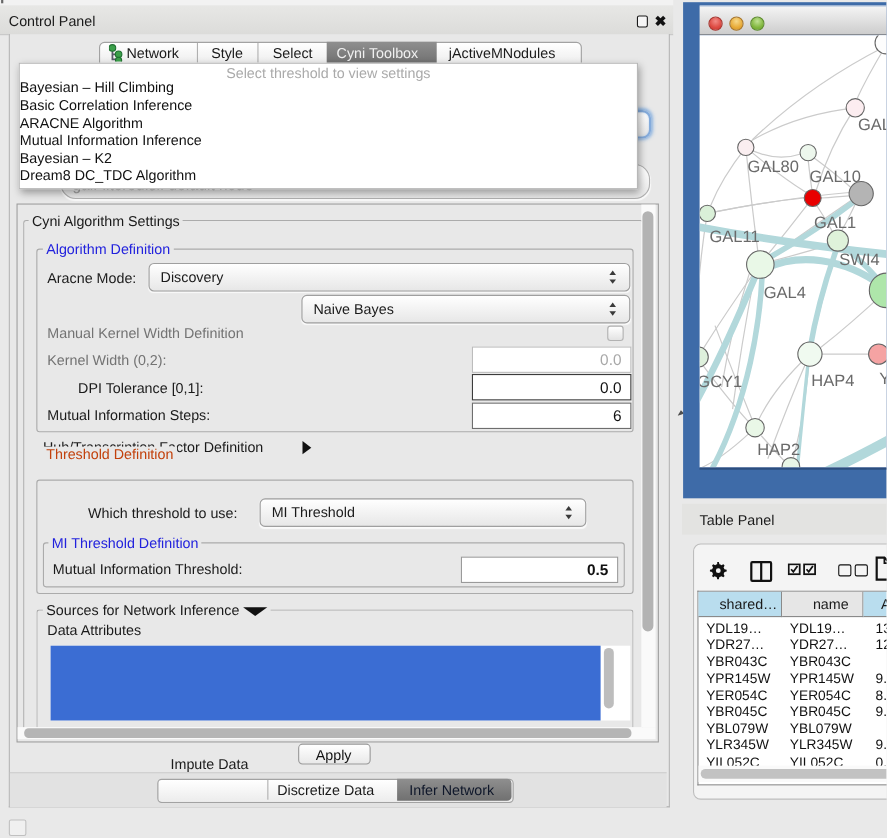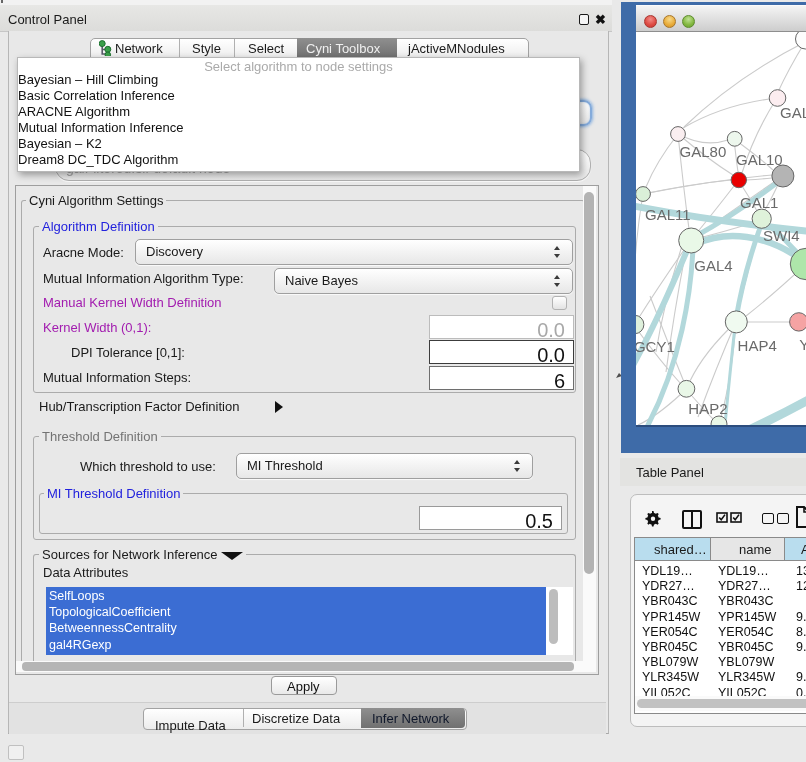--- a/index.html
+++ b/index.html
@@ -1,29 +1,29 @@
 <!DOCTYPE html>
 <html><head>
 <meta charset="utf-8">
 <style>
   html,body{margin:0;padding:0;}
   body{width:806px;height:762px;background:#e9e9e9;font-family:"Liberation Sans",sans-serif;}
   #root{position:relative;width:806px;height:762px;overflow:hidden;background:#e9e9e9;}
   .abs{position:absolute;}
   .lbl{position:absolute;font-size:13px;color:#1a1a1a;white-space:nowrap;}
   .b{font-weight:normal;}
-  .gray{color:#a21caf;}
+  .gray{color:#737373;}
   .grp{position:absolute;border:1px solid #ababab;border-radius:3px;}
   .grptitle{position:absolute;font-size:13px;background:#e8e8e8;padding:0 3px;white-space:nowrap;line-height:13px;}
   .combo{position:absolute;background:linear-gradient(#ffffff,#f4f4f4 45%,#e7e7e7);border:1px solid #9f9f9f;border-radius:5px;box-shadow:0 1px 1px rgba(255,255,255,.8);}
   .combo .ct{position:absolute;left:10px;top:4px;font-size:13px;color:#1a1a1a;white-space:nowrap;}
   .arrows{position:absolute;width:9px;height:14px;}
   .arrows:before{content:"";position:absolute;left:1px;top:1px;border-left:3.5px solid transparent;border-right:3.5px solid transparent;border-bottom:4.5px solid #3a3a3a;}
   .arrows:after{content:"";position:absolute;left:1px;bottom:1px;border-left:3.5px solid transparent;border-right:3.5px solid transparent;border-top:4.5px solid #3a3a3a;}
-  .field{position:absolute;background:#fff;font-size:20px;text-align:right;}
+  .field{position:absolute;background:#fff;font-size:14px;text-align:right;}
   .field span{position:absolute;right:8px;top:3px;}
 </style>
 </head>
 <body>
 <div id="root">
 
   <div class="abs" style="left:0;top:0;width:612px;height:5px;background:#f2f2f2;"></div>
   <div class="abs" style="left:1px;top:0;width:2px;height:3px;background:#666;"></div>
   <div class="abs" style="left:0;top:5px;width:612px;height:26px;background:linear-gradient(#e7e7e5,#dcdcda);border-bottom:1px solid #c6c6c6;"></div>
   <div class="lbl" style="left:8px;top:12px;">Control Panel</div>
@@ -59,85 +59,84 @@
   <div class="grptitle" style="left:26px;top:194px;color:#1a1a1a;">Cyni Algorithm Settings</div>
 
   <div class="grp" style="left:33px;top:226px;width:541px;height:165px;"></div>
   <div class="grptitle" style="left:39px;top:220px;color:#2222dd;">Algorithm Definition</div>
 
   <div class="lbl b" style="left:43px;top:245px;">Aracne Mode:</div>
   <div class="combo" style="left:135px;top:239px;width:436px;height:24px;">
     <span class="ct">Discovery</span>
     <span class="arrows" style="right:10px;top:5px;"></span>
   </div>
-  <div class="lbl b" style="left:43px;top:271px;">Mutual Information Algorithm Type:</div>
   <div class="combo" style="left:274px;top:268px;width:297px;height:24px;">
     <span class="ct">Naive Bayes</span>
     <span class="arrows" style="right:10px;top:5px;"></span>
   </div>
   <div class="lbl b gray" style="left:43px;top:295px;">Manual Kernel Width Definition</div>
   <div class="abs" style="left:552px;top:296px;width:13px;height:12px;background:linear-gradient(#ffffff,#e3e3e3);border:1px solid #b2b2b2;border-radius:3px;"></div>
-  <div class="lbl b gray" style="left:43px;top:320px;">Kernel Width (0,1):</div>
+  <div class="lbl b gray" style="left:43px;top:320px;">Kernel Width (0,2):</div>
   <div class="field" style="left:429px;top:315px;width:145px;height:24px;border:1px solid #bcbcbc;box-sizing:border-box;">
       <span style="color:#a8a8a8;">0.0</span>
     </div>
   <div class="lbl b" style="left:43px;top:345px;padding-left:28px;">DPI Tolerance [0,1]:</div>
   <div class="field" style="left:429px;top:340px;width:145px;height:24px;border:1px solid #3c3c3c;box-sizing:border-box;">
       <span style="color:#111;">0.0</span>
     </div>
   <div class="lbl b" style="left:43px;top:370px;">Mutual Information Steps:</div>
   <div class="field" style="left:429px;top:366px;width:145px;height:24px;border:1px solid #6e6e6e;box-sizing:border-box;">
       <span style="color:#111;">6</span>
     </div>
 
   <div class="lbl b" style="left:39px;top:399px;">Hub/Transcription Factor Definition</div>
   <div class="abs" style="left:275px;top:401px;width:0;height:0;border-top:6px solid transparent;border-bottom:6px solid transparent;border-left:8px solid #111;"></div>
 
   <div class="grp" style="left:33px;top:436px;width:541px;height:102px;"></div>
-  <div class="grptitle" style="left:39px;top:430px;color:#737373;">Threshold Definition</div>
+  <div class="grptitle" style="left:39px;top:406px;color:#c2410c;">Threshold Definition</div>
   <div class="lbl b" style="left:80px;top:459px;">Which threshold to use:</div>
   <div class="combo" style="left:236px;top:453px;width:295px;height:24px;text-decoration:underline;">
     <span class="ct">MI Threshold</span>
     <span class="arrows" style="right:10px;top:5px;"></span>
   </div>
 
   <div class="grp" style="left:39px;top:493px;width:527px;height:39px;"></div>
   <div class="grptitle" style="left:44px;top:487px;color:#2222dd;">MI Threshold Definition</div>
+  <div class="lbl b" style="left:48px;top:510px;">Mutual Information Threshold:</div>
   <div class="field" style="left:419px;top:506px;width:143px;height:24px;border:1px solid #9a9a9a;box-sizing:border-box;">
-      <span style="color:#111;">0.5</span>
+      <span style="color:#111;font-weight:bold;">0.5</span>
     </div>
 
   <div class="abs" style="left:33px;top:554px;width:541px;height:112px;border:1px solid #ababab;border-bottom:none;border-radius:3px 3px 0 0;"></div>
   <div class="grptitle" style="left:39px;top:548px;color:#1a1a1a;">Sources for Network Inference&nbsp;<span style="display:inline-block;width:0;height:0;border-left:11px solid transparent;border-right:11px solid transparent;border-top:8.5px solid #111;vertical-align:-1px;"></span></div>
   <div class="lbl b" style="left:43px;top:565px;">Data Attributes</div>
 
   <div class="abs" style="left:46px;top:587px;width:527px;height:68px;background:#ffffff;"></div>
   <div class="abs" style="left:46px;top:587px;width:500px;height:68px;background:#3b6dd3;"></div>
-  <div class="abs" style="left:49px;top:588px;font-size:12.5px;color:#fff;line-height:16.2px;">SelfLoops<br>TopologicalCoefficient<br>BetweennessCentrality<br>gal4RGexp</div>
   <div class="abs" style="left:549px;top:589px;width:9px;height:55px;background:#bdbdbd;border-radius:5px;"></div>
 
   <div class="abs" style="left:583px;top:186px;width:13px;height:475px;background:#fafafa;"></div>
   <div class="abs" style="left:584px;top:192px;width:10px;height:382px;background:#b3b3b3;border-radius:5px;"></div>
   <div class="abs" style="left:16px;top:661px;width:580px;height:11px;background:#fafafa;"></div>
   <div class="abs" style="left:22px;top:662px;width:552px;height:9px;background:#b5b5b5;border-radius:4px;"></div>
 
   <div class="abs" style="left:271px;top:676px;width:66px;height:19px;background:linear-gradient(#ffffff,#e9e9e9);border:1px solid #9a9a9a;border-radius:4px;box-sizing:border-box;"></div>
   <div class="lbl" style="left:287px;top:679px;color:#111;">Apply</div>
 
   <div class="abs" style="left:9px;top:702px;width:597px;height:31px;background:#e2e2e2;border-top:1px solid #cdcdcd;"></div>
 
   <div class="abs" style="left:143px;top:708px;width:322px;height:20px;background:linear-gradient(#ffffff,#ececec);border:1px solid #a2a2a2;border-radius:4px;"></div>
-  <div class="lbl b" style="left:155px;top:718px;">Impute Data</div>
+  <div class="lbl b" style="left:155px;top:687px;">Impute Data</div>
   <div class="abs" style="left:243px;top:709px;width:1px;height:18px;background:#b0b0b0;"></div>
   <div class="lbl b" style="left:252px;top:711px;">Discretize Data</div>
   <div class="abs" style="left:361px;top:708px;width:104px;height:20px;background:linear-gradient(#8f8f8f,#707070);border-radius:0 4px 4px 0;"></div>
   <div class="lbl" style="left:372px;top:711px;color:#0f172a;">Infer Network</div>
 
   <div class="abs" style="left:17px;top:57px;width:563px;height:115px;background:#fff;border:1px solid #b8b8b8;box-shadow:2px 3px 7px rgba(0,0,0,.35);box-sizing:border-box;"></div>
-  <div class="abs" style="left:17px;top:59px;width:563px;text-align:center;font-size:13px;color:#aaaaaa;">Select algorithm to node settings</div>
+  <div class="abs" style="left:17px;top:59px;width:563px;text-align:center;font-size:13px;color:#aaaaaa;">Select threshold to view settings</div>
   <div class="abs" style="left:18px;top:72px;font-size:13px;color:#111;line-height:16px;">Bayesian – Hill Climbing<br>Basic Correlation Inference<br><span class="b">ARACNE Algorithm</span><br>Mutual Information Inference<br>Bayesian – K2<br>Dream8 DC_TDC Algorithm</div>
 
   <svg class="abs" style="left:616px;top:372px;" width="6" height="8" viewBox="0 0 6 8">
       <path d="M0,6 L3,1 L6,4 L3,5 Z" fill="#4f4f4f"></path>
     </svg>
 
   <div class="abs" style="left:621px;top:2px;width:185px;height:451px;background:#3e6ba8;"></div>
   <div class="abs" style="left:636px;top:5px;width:170px;height:27px;background:linear-gradient(#f4f4f4,#cdcdcd);border-top:1px solid #fbfbfb;border-bottom:1px solid #8e8e8e;box-sizing:border-box;"></div>
   <div class="abs" style="left:644px;top:15px;width:11px;height:11px;border-radius:50%;background:radial-gradient(circle at 50% 30%,#f28b86,#dd4a42 60%,#c63a34);border:0.5px solid #a8352f;"></div>
   <div class="abs" style="left:663px;top:15px;width:11px;height:11px;border-radius:50%;background:radial-gradient(circle at 50% 30%,#f7d98a,#e8ab38 60%,#cf922c);border:0.5px solid #a8762a;"></div>

